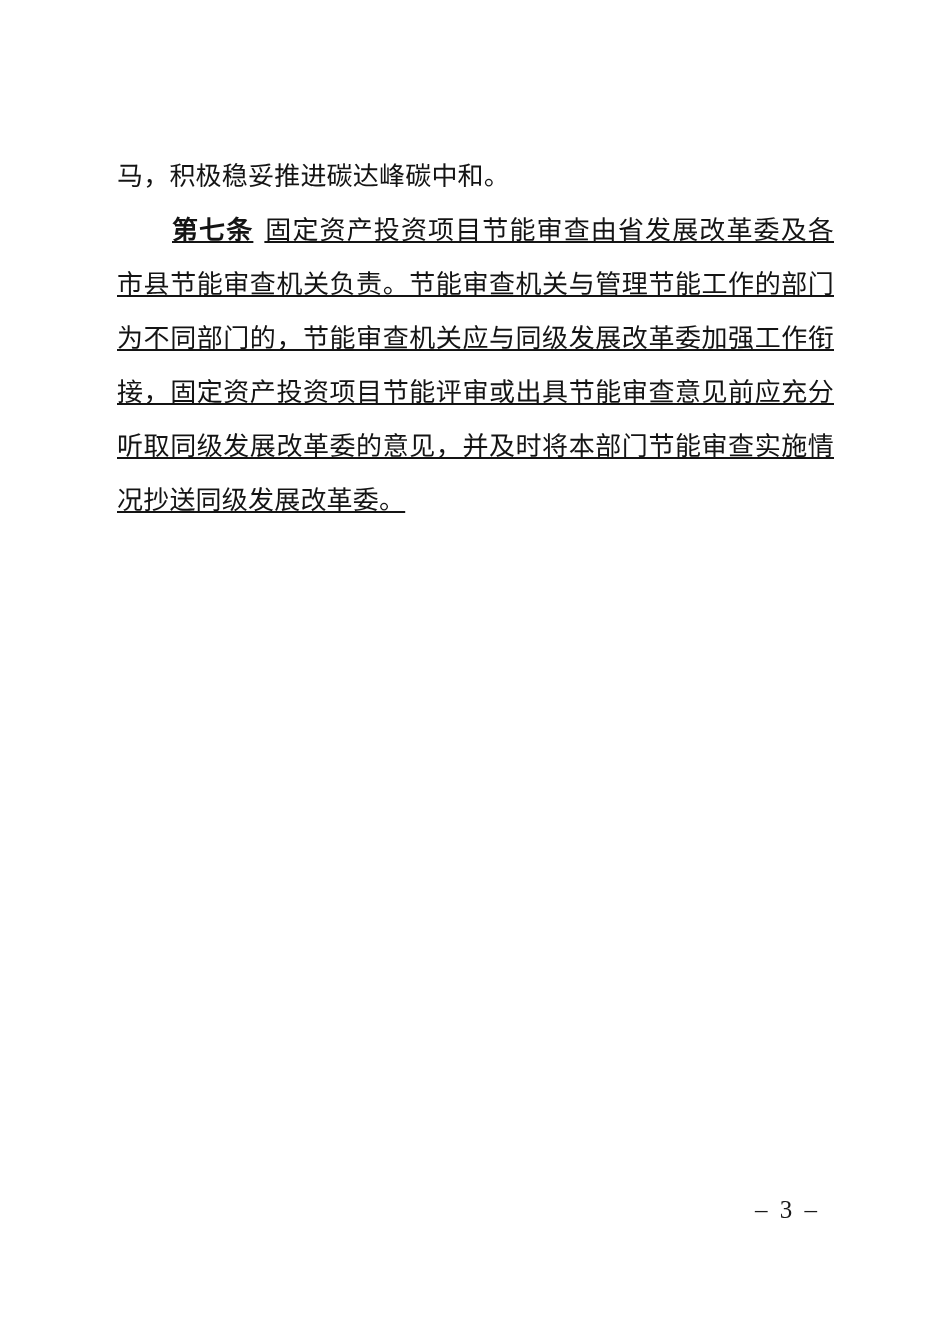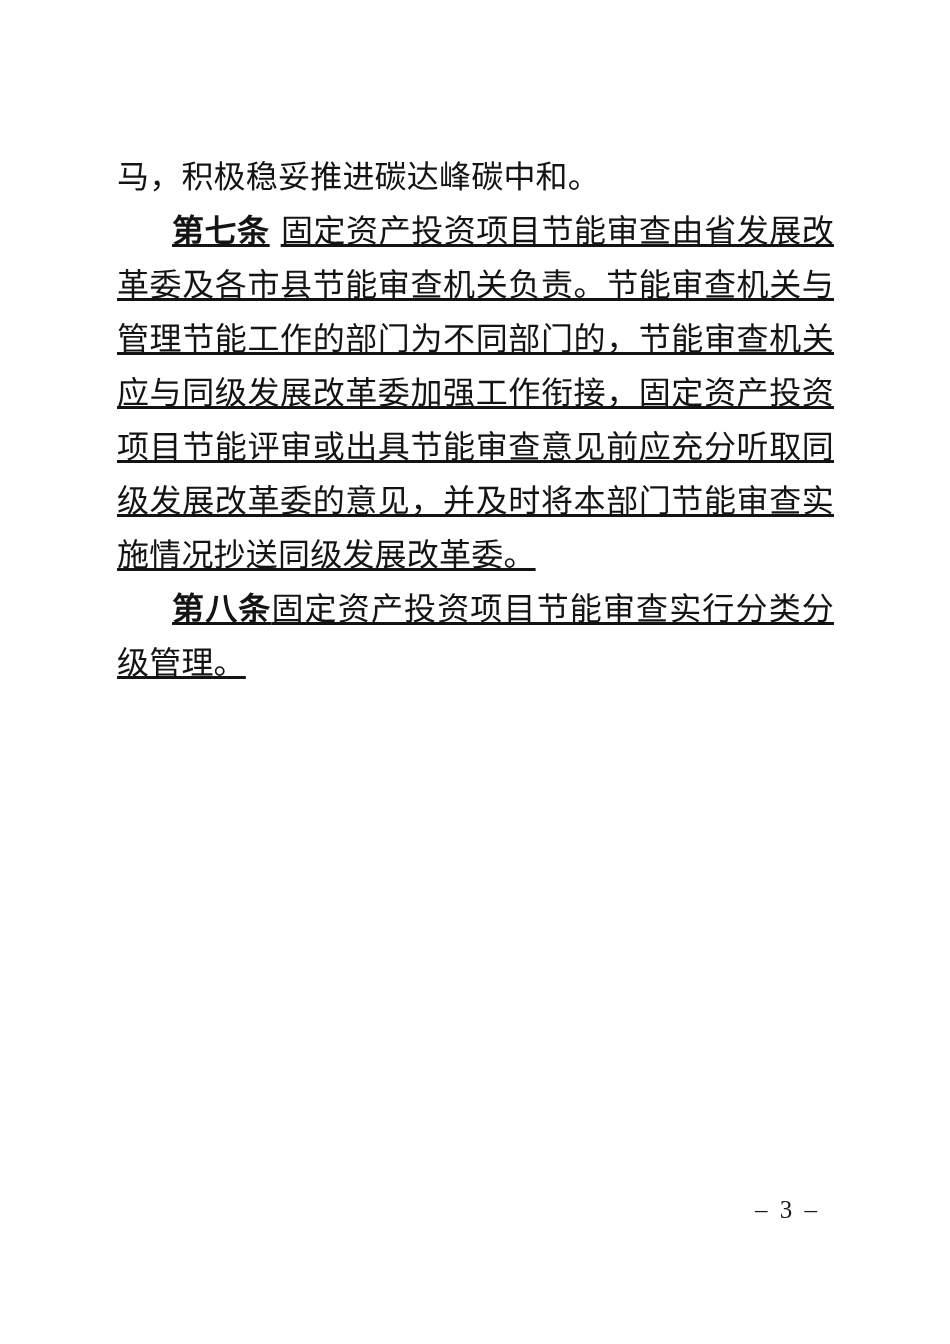--- a/index.html
+++ b/index.html
@@ -22,21 +22,21 @@
   .doc-body {
     position: absolute;
     left: 117px;
     top: 150px;
     width: 717px;
   }
 
   .para {
     margin: 0;
     font-family: "Liberation Serif", "DejaVu Serif", serif;
-    font-size: 32px;
+    font-size: 26px;
     line-height: 54px;
     color: #141414;
     text-align: justify;
     text-justify: inter-character;
     text-align-last: left;
     letter-spacing: 0.2px;
     word-break: break-all;
     -webkit-font-smoothing: antialiased;
   }
 
@@ -90,23 +90,20 @@
 
     <p class="para cont">
       <span>马，积极稳妥推进碳达峰碳中和。</span>
     </p>
 
     <p class="para indent">
       <span class="article-no">第七条</span><span class="art-gap"></span><span>固定资产投资项目节能审查由省发展改革委及各市县节能审查机关负责。节能审查机关与管理节能工作的部门为不同部门的，节能审查机关应与同级发展改革委加强工作衔接，固定资产投资项目节能评审或出具节能审查意见前应充分听取同级发展改革委的意见，并及时将本部门节能审查实施情况抄送同级发展改革委。</span>
     </p>
 
 
-    <p class="para indent">
-      <span class="article-no">第八条</span><span>固定资产投资项目节能审查实行分类分级管理。</span>
-    </p>
 
 
 
   </div>
 
   <div class="page-footer">
     <span class="folio">– 3 –</span>
   </div>
 
 </div>

